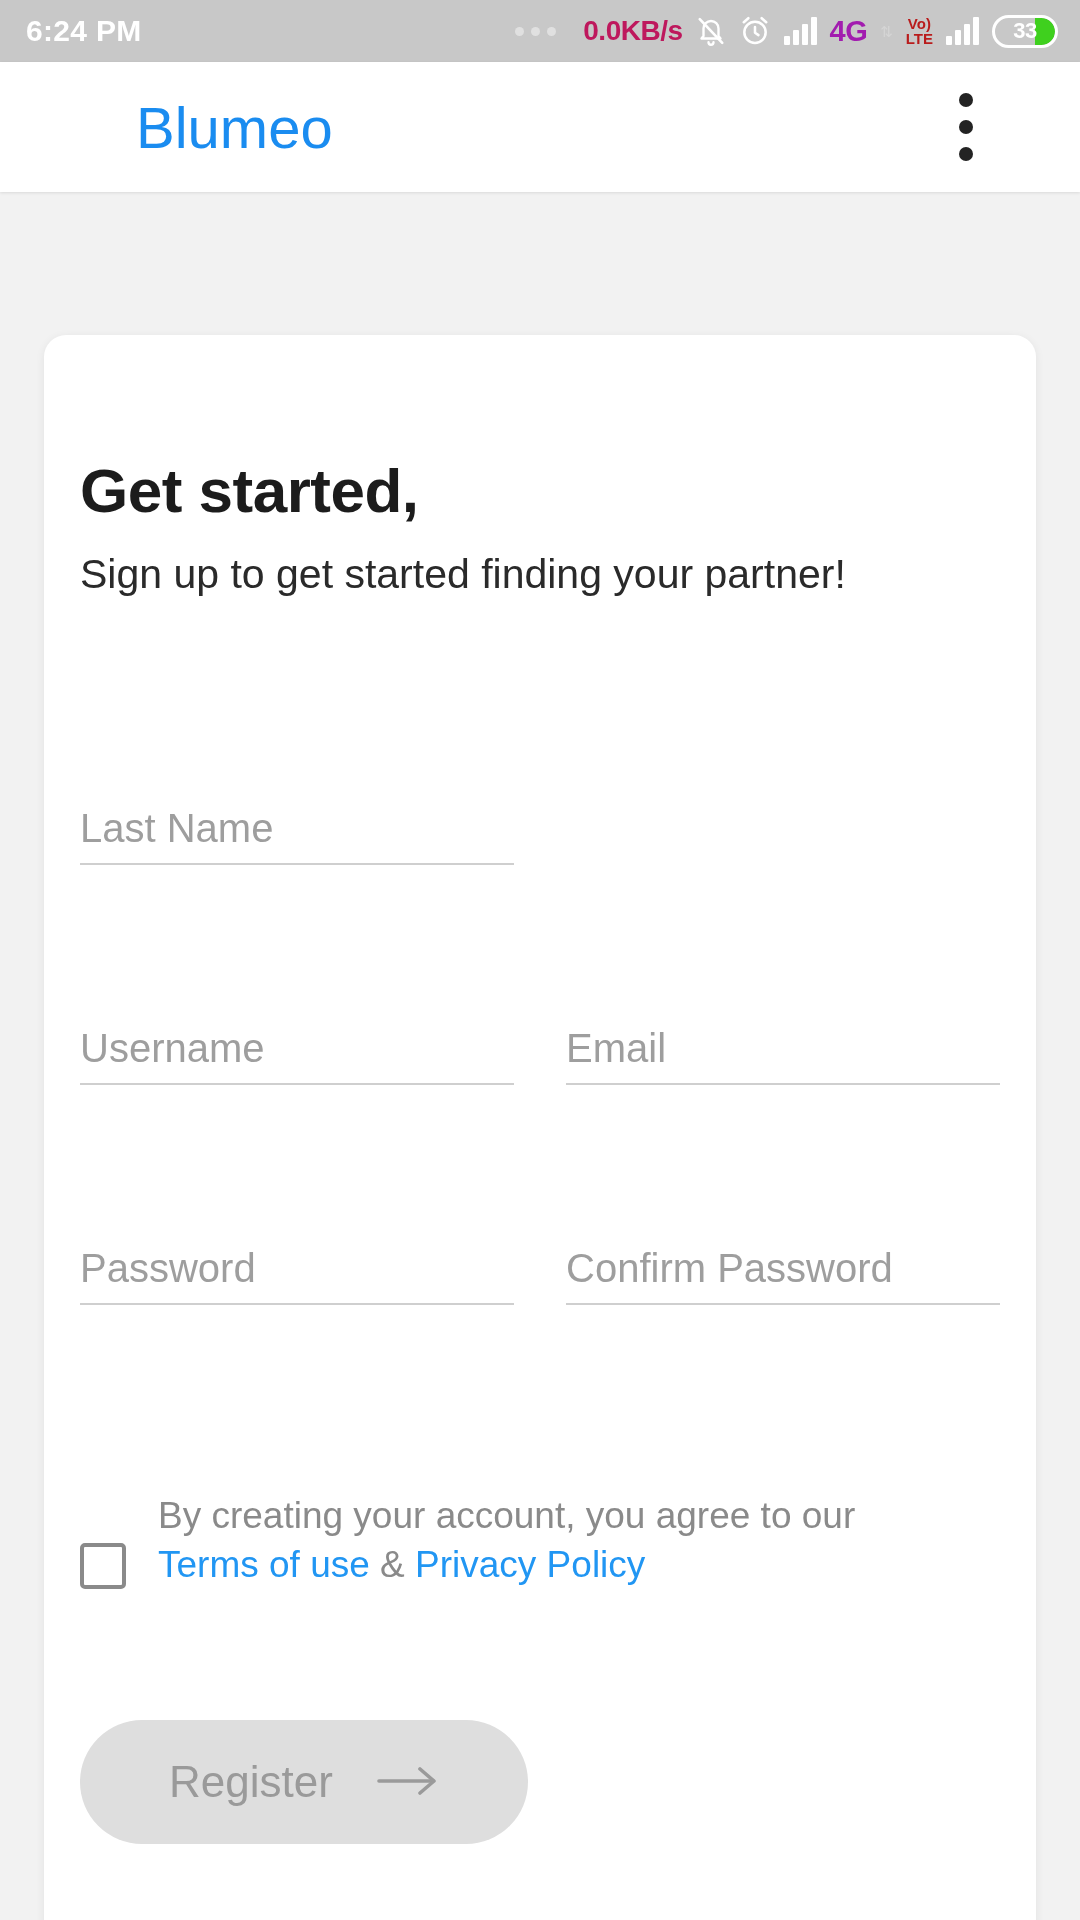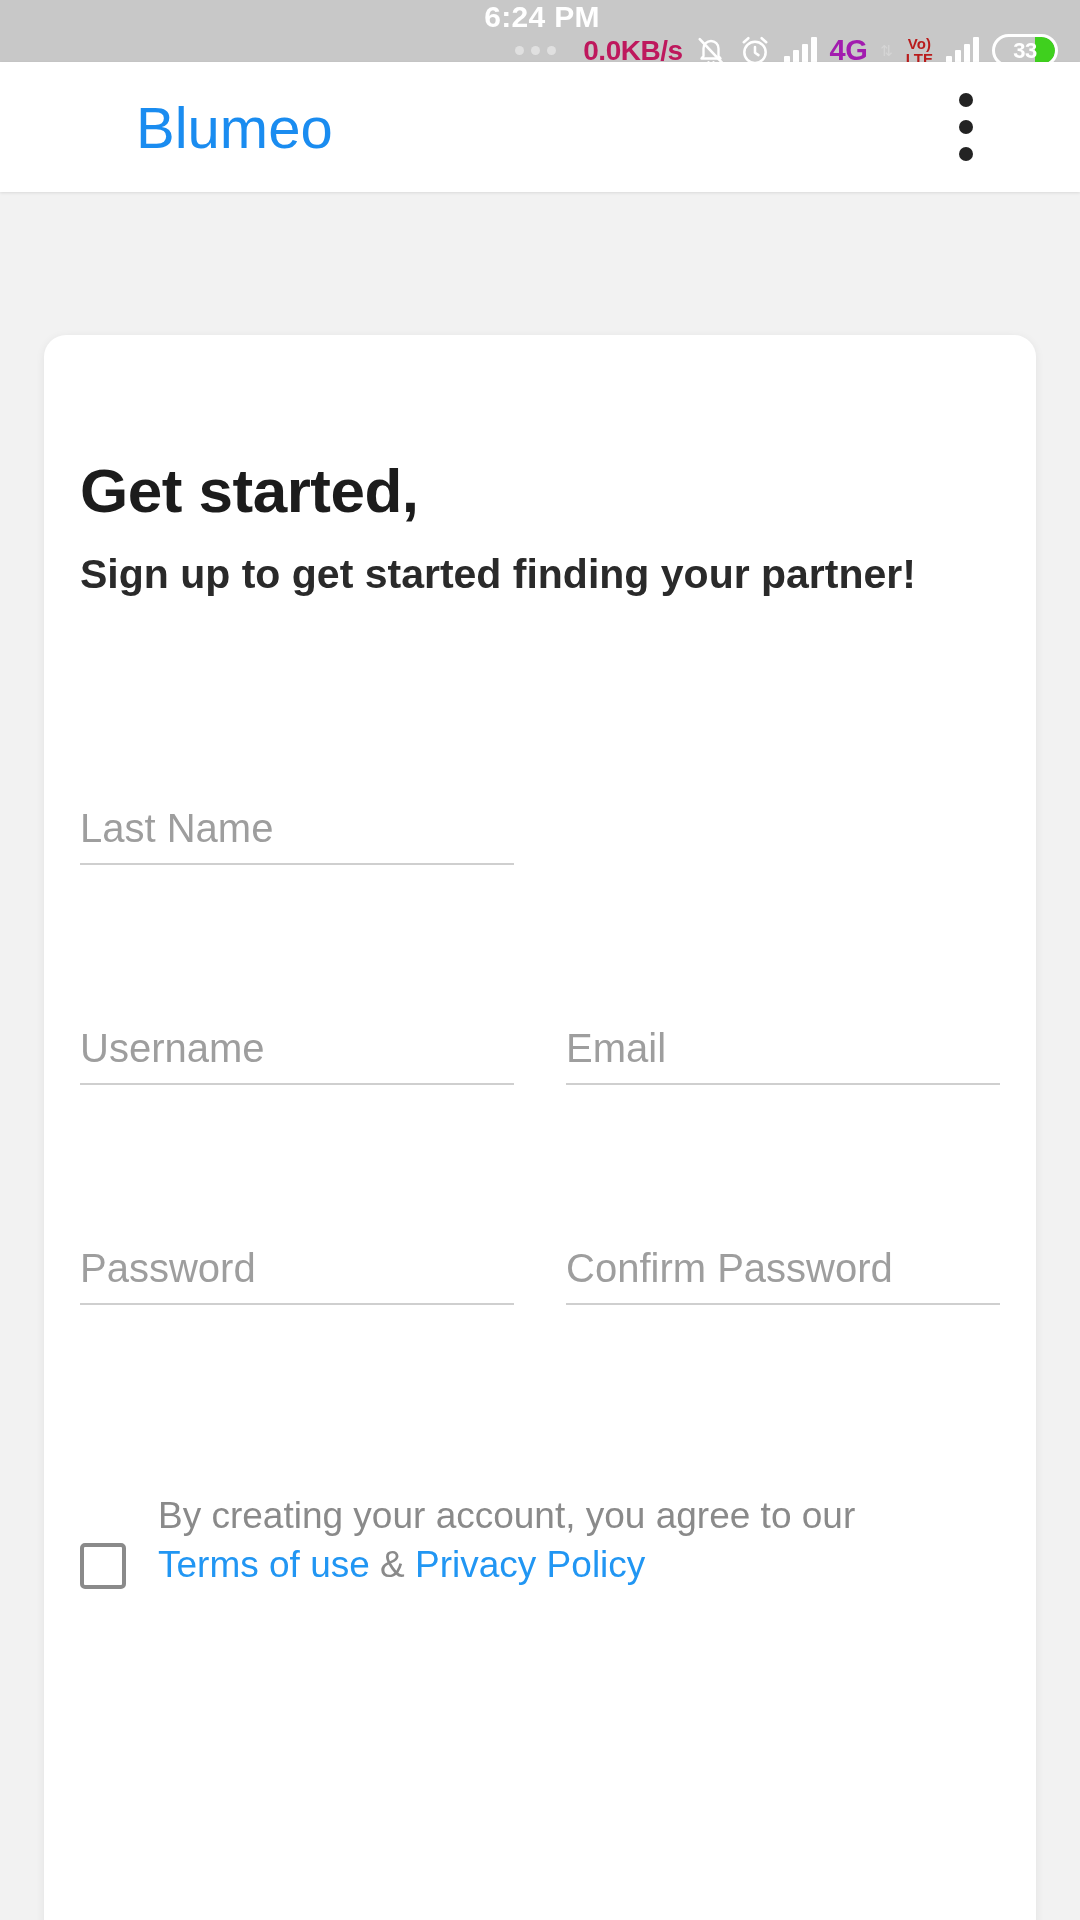--- a/index.html
+++ b/index.html
@@ -16,21 +16,20 @@
   }
 
   
   #status-bar {
     position:absolute; top:0; left:0;
     width:1080px; height:62px;
     background:#c8c8c8;
     display:flex; align-items:center;
     padding:0 22px 0 26px;
     color:#ffffff;
-    flex-direction:column;
   }
   #status-time {
     font-size:30px; font-weight:bold;
     letter-spacing:0.3px;
     color:#ffffff;
   }
   #status-right {
     margin-left:auto;
     display:flex; align-items:center; gap:13px;
   }
@@ -101,21 +100,21 @@
     padding:0 36px;
   }
 
   #headline {
     position:absolute; left:36px; top:120px;
     font-size:62px; font-weight:bold; color:#1c1c1c;
     letter-spacing:-0.5px;
   }
   #subheadline {
     position:absolute; left:36px; top:216px;
-    font-size:41px; font-weight:bold; color:#2a2a2a;
+    font-size:41px; font-weight:normal; color:#2a2a2a;
   }
 
   
   #form-grid {
     position:absolute; left:36px; top:352px;
     width:920px;
   }
   .field-row { display:flex; gap:52px; }
   .field {
     width:434px;
@@ -289,15 +288,24 @@
     </div>
 
     <div id="terms-row">
       <div id="terms-checkbox"></div>
       <div id="terms-text">
         <span>By creating your account, you agree to our</span><br>
         <a>Terms of use</a><span class="amp"> &amp; </span><a>Privacy Policy</a>
       </div>
     </div>
 
+    <button id="register-button">
+      <span id="register-label">Register</span>
+      <span id="register-arrow">
+        <svg width="62" height="34" viewBox="0 0 62 34" fill="none">
+          <path d="M2 17h54" stroke="#9a9a9a" stroke-width="3.6" stroke-linecap="round"></path>
+          <path d="M43 5l14 12-14 12" stroke="#9a9a9a" stroke-width="3.6" stroke-linecap="round" stroke-linejoin="round" fill="none"></path>
+        </svg>
+      </span>
+    </button>
 
   </div>
 </div>
 
 </body></html>

